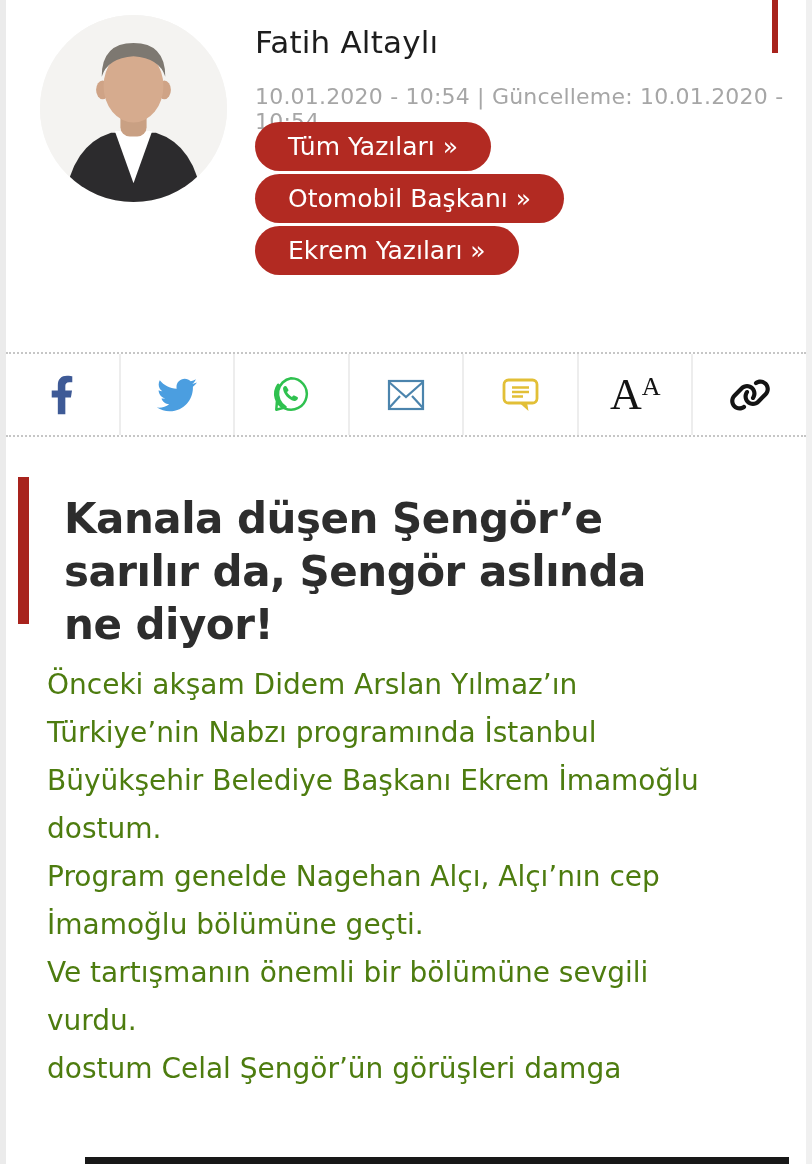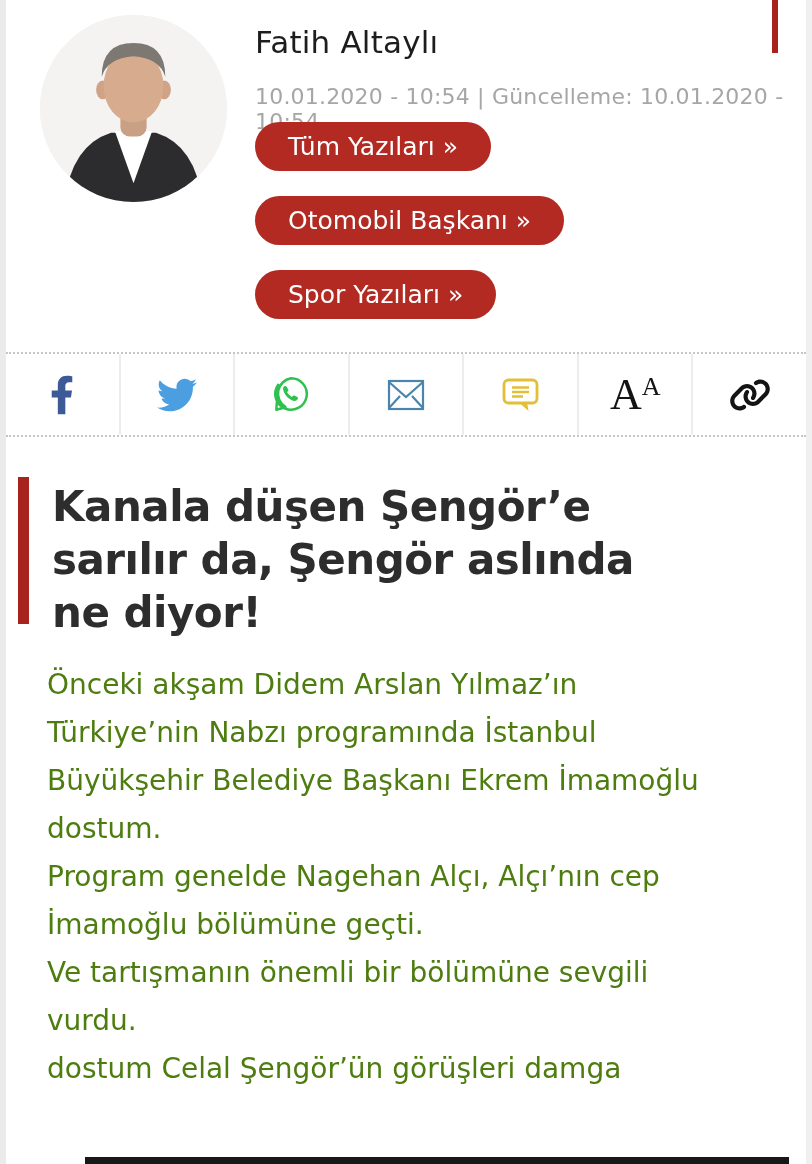--- a/index.html
+++ b/index.html
@@ -13,21 +13,21 @@
   .top-accent{position:absolute;left:772px;top:0;width:6px;height:53px;background:#a8231d;}
 
   
   .avatar{position:absolute;left:40px;top:15px;width:187px;height:187px;border-radius:50%;
     overflow:hidden;background:#f4f3f1;}
   .avatar svg{display:block;width:100%;height:100%;}
   .author-name{position:absolute;left:255px;top:24px;font-size:31px;color:#1d1d1d;
     font-weight:500;letter-spacing:.2px;}
   .date-line{position:absolute;left:255px;top:84px;font-size:22px;color:#a6a6a6;letter-spacing:.2px;}
   .btn-stack{position:absolute;left:255px;top:122px;display:flex;flex-direction:column;
-    align-items:flex-start;gap:25px;}
+    align-items:flex-start;gap:3px;}
   .pill{height:49px;border-radius:25px;background:#b22a22;color:#ffffff;font-size:25px;
     display:flex;align-items:center;padding:0 33px;border:none;cursor:pointer;
     font-family:"DejaVu Sans","Liberation Sans",sans-serif;white-space:nowrap;}
 
   
   .share-bar{position:absolute;left:6px;top:352px;width:800px;height:85px;display:flex;
     background:#ffffff;border-top:2px dotted #c6c6c6;border-bottom:2px dotted #c6c6c6;
     box-sizing:border-box;}
   .share-cell{flex:1;display:flex;align-items:center;justify-content:center;
     border-left:2px solid #ededed;cursor:pointer;background:#ffffff;}
@@ -62,21 +62,21 @@
     <ellipse cx="50" cy="38" rx="16" ry="19.5" fill="#d6ab8e"></ellipse>
     <path d="M33 33 Q33 15 50 15 Q67 15 67 33 Q64 23 50 22 Q36 23 33 33 Z" fill="#7d7871"></path>
   </svg>
 </div>
 <div class="author-name">Fatih Altaylı</div>
 <div class="date-line">10.01.2020 - 10:54 | Güncelleme: 10.01.2020 - 10:54</div>
 
 <div class="btn-stack">
   <button class="pill">Tüm Yazıları »</button>
   <button class="pill">Otomobil Başkanı »</button>
-  <button class="pill">Spor Yazıları »</button>
+  <button class="pill">Ekrem Yazıları »</button>
 </div>
 
 <div class="share-bar">
   <div class="share-cell">
     <svg width="24" height="42" viewBox="0 0 320 512">
       <path fill="#3e5a96" d="M279.14 288l14.22-92.66h-88.91v-60.13c0-25.35 12.42-50.06 52.24-50.06h40.42V6.26S260.43 0 225.36 0c-73.22 0-121.08 44.38-121.08 124.72v70.62H22.89V288h81.39v224h100.17V288z"></path>
     </svg>
   </div>
   <div class="share-cell">
     <svg width="44" height="40" viewBox="0 0 512 512">
@@ -110,21 +110,21 @@
     </div>
   </div>
   <div class="share-cell">
     <svg width="42" height="34" viewBox="0 0 640 512">
       <path fill="#141414" d="M579.8 267.7c56.5-56.5 56.5-148 0-204.5-50-50-128.8-56.5-186.3-15.4l-1.6 1.1c-14.4 10.3-17.7 30.3-7.4 44.6s30.3 17.7 44.6 7.4l1.6-1.1c32.1-22.9 76-19.3 103.8 8.6 31.5 31.5 31.5 82.5 0 114L422.3 334.8c-31.5 31.5-82.5 31.5-114 0-27.9-27.9-31.5-71.8-8.6-103.8l1.1-1.6c10.3-14.4 6.9-34.4-7.4-44.6s-34.4-6.9-44.6 7.4l-1.1 1.6c-41.1 57.5-34.6 136.3 15.4 186.3 56.5 56.5 148 56.5 204.5 0L579.8 267.7zM60.2 244.3c-56.5 56.5-56.5 148 0 204.5 50 50 128.8 56.5 186.3 15.4l1.6-1.1c14.4-10.3 17.7-30.3 7.4-44.6s-30.3-17.7-44.6-7.4l-1.6 1.1c-32.1 22.9-76 19.3-103.8-8.6C74 372.1 74 321.1 105.5 289.6L217.7 177.2c31.5-31.5 82.5-31.5 114 0 27.9 27.9 31.5 71.8 8.6 103.9l-1.1 1.6c-10.3 14.4-6.9 34.4 7.4 44.6s34.4 6.9 44.6-7.4l1.1-1.6c41.1-57.5 34.6-136.3-15.4-186.3-56.5-56.5-148-56.5-204.5 0L60.2 244.3z"></path>
     </svg>
   </div>
 </div>
 
 <div class="headline-accent"></div>
-<h1 class="headline" style="margin:4px">
+<h1 class="headline" style="margin:16px">
     <div>Kanala düşen Şengör’e</div>
     <div>sarılır da, Şengör aslında</div>
     <div>ne diyor!</div>
   </h1>
 
 <div class="body-text">
     <div>Önceki akşam Didem Arslan Yılmaz’ın</div>
     <div>Türkiye’nin Nabzı programında İstanbul</div>
     <div>Büyükşehir Belediye Başkanı Ekrem İmamoğlu</div>
     <div>dostum.</div>

